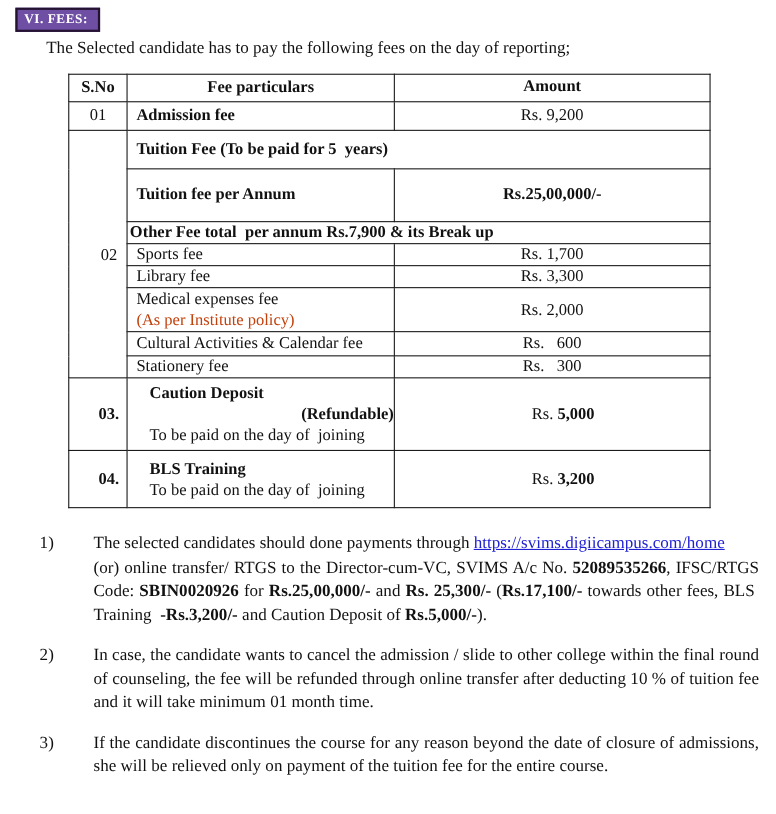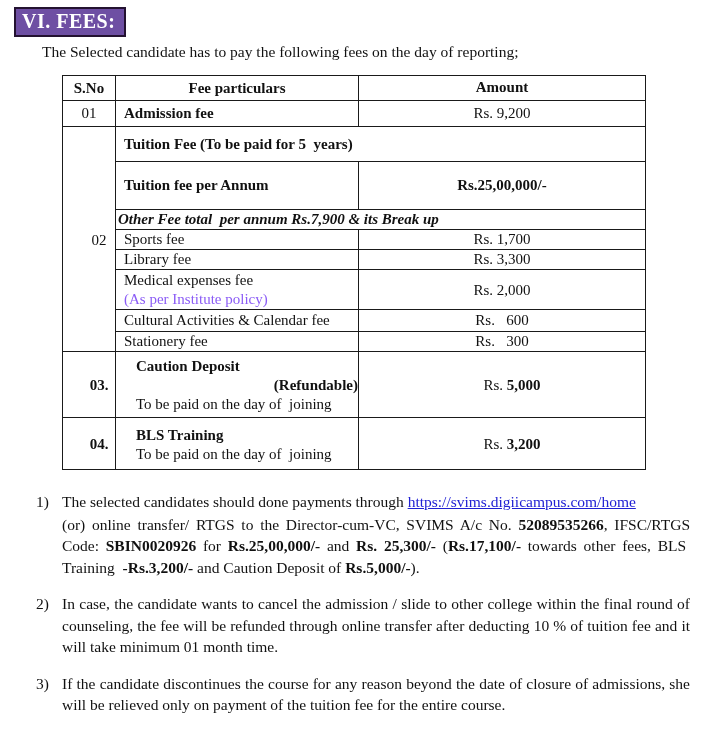--- a/index.html
+++ b/index.html
@@ -15,21 +15,21 @@
 
   
   .section-box {
     display: inline-block;
     margin: 7px 0 0 14px;
     background: #6E4FA3;
     border: 2px solid #241231;
     padding: 1px 9px 2px 6px;
     color: #ffffff;
     font-weight: bold;
-    font-size: 20px;
+    font-size: 12px;
     letter-spacing: 0.5px;
   }
 
   .intro {
     margin: 6px 0 0 42px;
     font-size: 15.5px;
   }
 
   
   table.fees {
@@ -57,32 +57,32 @@
   .h-brk   { height: 18px; }
   .h-med   { height: 37px; }
   .h-cul   { height: 22px; }
   .h-sta   { height: 20px; }
   .h-r03   { height: 66px; }
   .h-r04   { height: 52px; }
   td.sno  { text-align: center; }
   td.top  { vertical-align: top; padding-top: 1px; }
   td.part { padding-left: 8px; }
   td.amt  { text-align: center; white-space: pre; }
-  td.other { padding-left: 2px; font-style: italic; }
+  td.other { padding-left: 2px; }
   .bold { font-weight: bold; }
-  .red  { color: #8b5cf6; }
+  .red  { color: #c2410c; }
   .indent { padding-left: 12px; text-align: right; }
   td.pad-v { padding-top: 2px; padding-left: 20px; }
 
   
   .notes { margin: 21px 0 0 36px; width: 654px; font-size: 15.5px; line-height: 21.5px; }
   .note { display: flex; margin-bottom: 15px; }
   .note:last-child { margin-bottom: 0; }
   .nnum { width: 26px; flex: 0 0 26px; }
-  .ntext { flex: 1; }
+  .ntext { flex: 1; margin-left: 23px; }
   .just { text-align: justify; }
   .n1-rest { margin-top: 1px; }
   .b { font-weight: bold; }
   a.doclink { color: #2121D4; text-decoration: underline; cursor: pointer; }
 </style>
 </head>
 <body>
 
 <div class="page">
 

